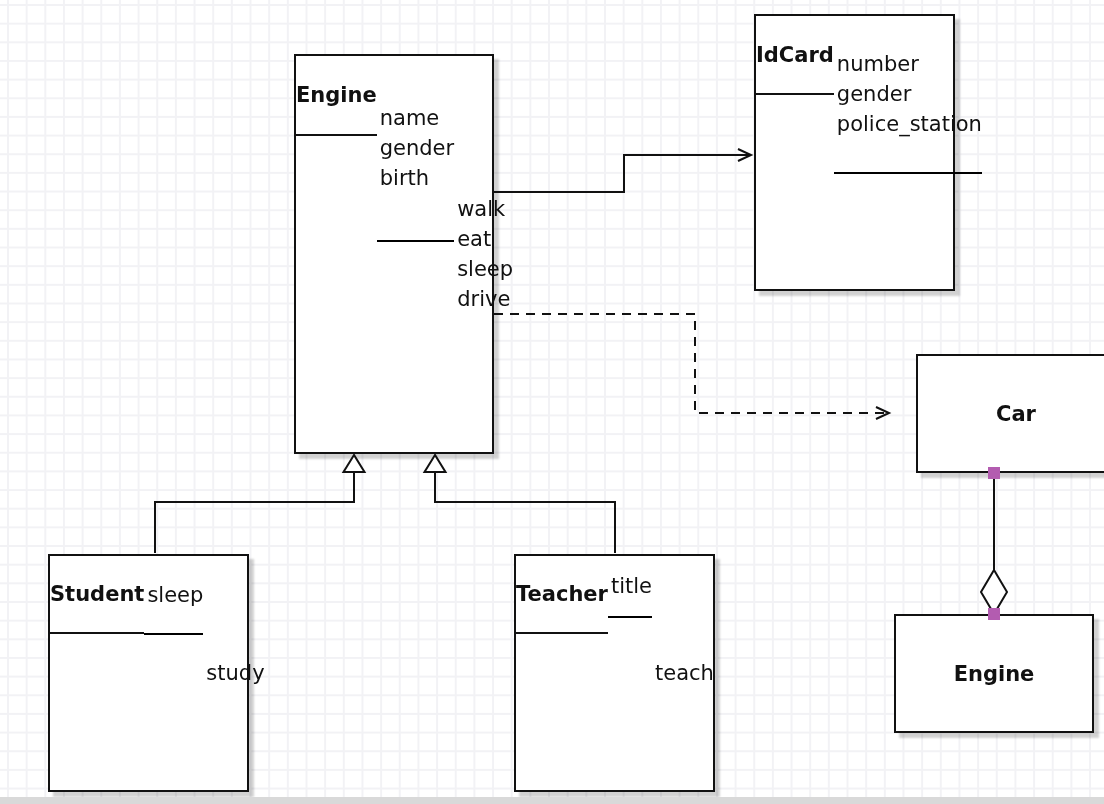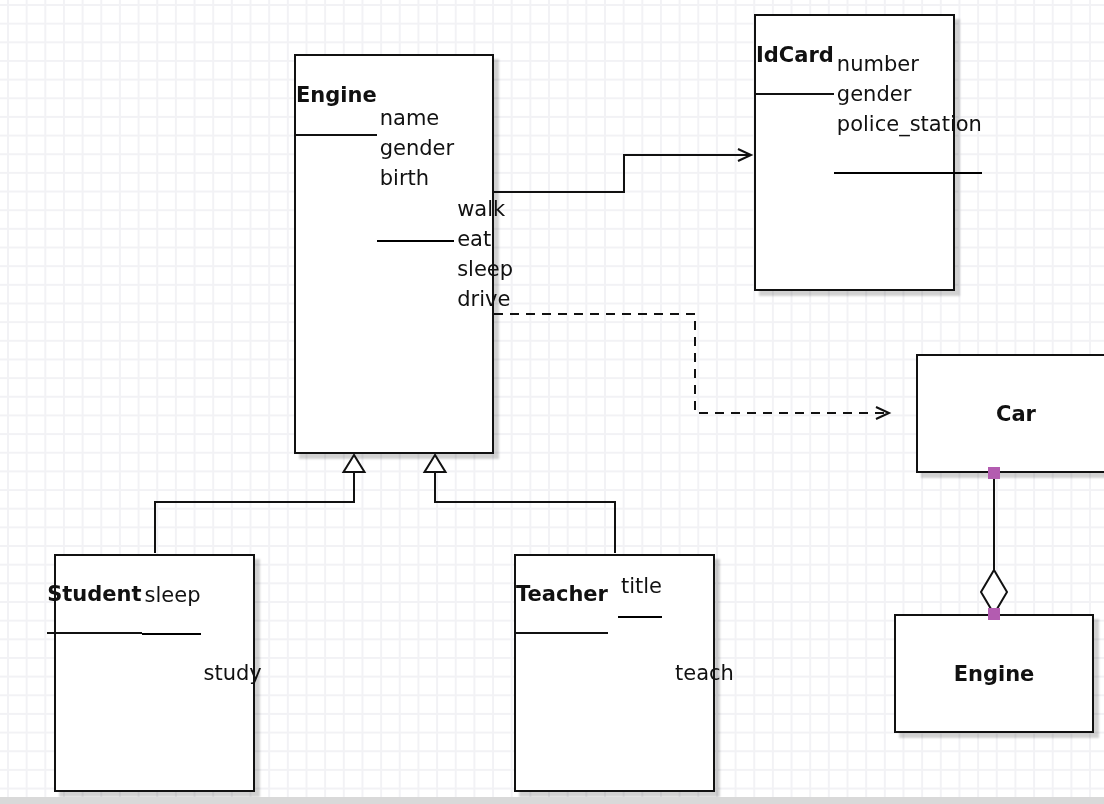--- a/index.html
+++ b/index.html
@@ -37,24 +37,24 @@
 
   
   #box-person  { left:294px; top:54px;  width:200px; height:400px; }
   #box-person .box-title   { height:80px; }
   #box-person .sec-attrs   { height:186px; }
   #box-idcard  { left:754px; top:14px;  width:201px; height:277px; }
   #box-idcard .box-title   { height:79px; }
   #box-idcard .sec-attrs   { height:158px; }
   #box-car     { left:916px; top:354px; width:200px; height:119px; }
   #box-engine  { left:894px; top:614px; width:200px; height:119px; }
-  #box-student { left:54px;  top:554px; width:201px; height:238px;justify-content:center; }
+  #box-student { left:48px;  top:554px; width:201px; height:238px; }
   #box-student .box-title  { height:78px; }
   #box-student .sec-attrs  { height:79px; }
-  #box-teacher { left:514px; top:554px; width:201px; height:238px;gap:10px; }
+  #box-teacher { left:514px; top:554px; width:201px; height:238px; }
   #box-teacher .box-title  { height:78px; }
   #box-teacher .sec-attrs  { height:62px; }
 
   .edges-layer {
     position:absolute; left:0; top:0; width:1104px; height:804px;
     z-index:10; pointer-events:none;
   }
   .edges-layer * { pointer-events:auto; }
 
   .canvas-edge-bottom {

